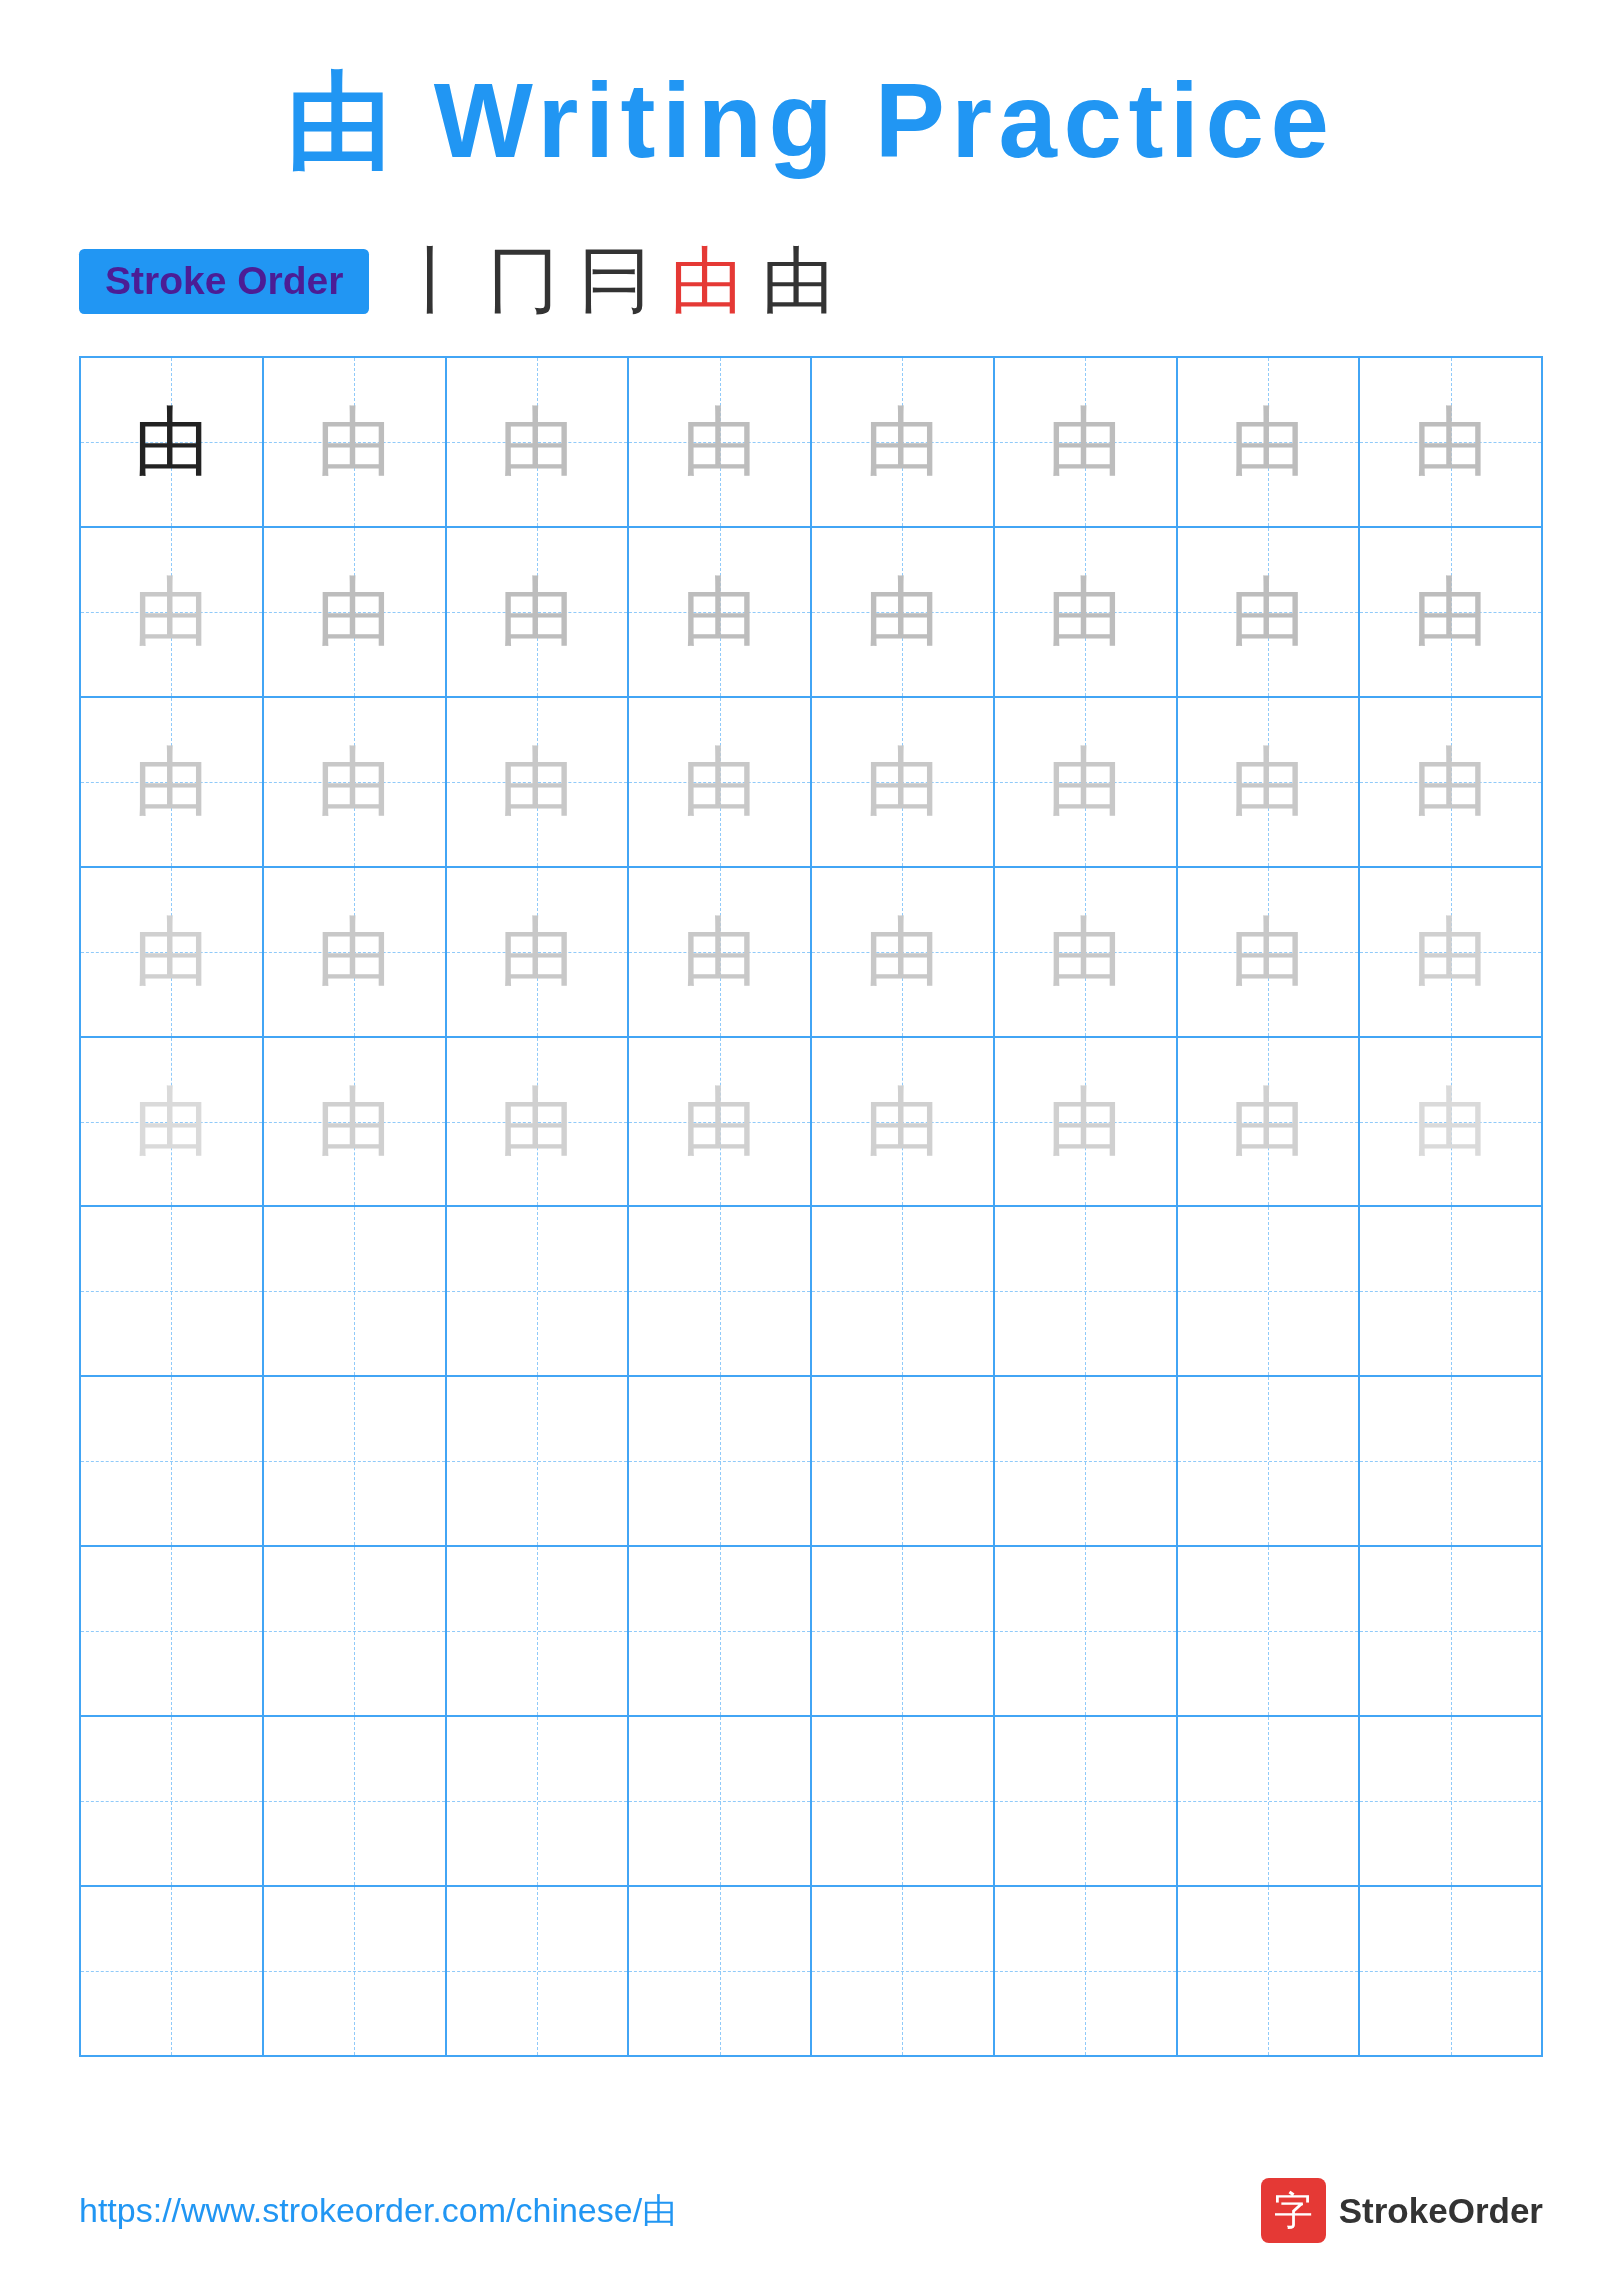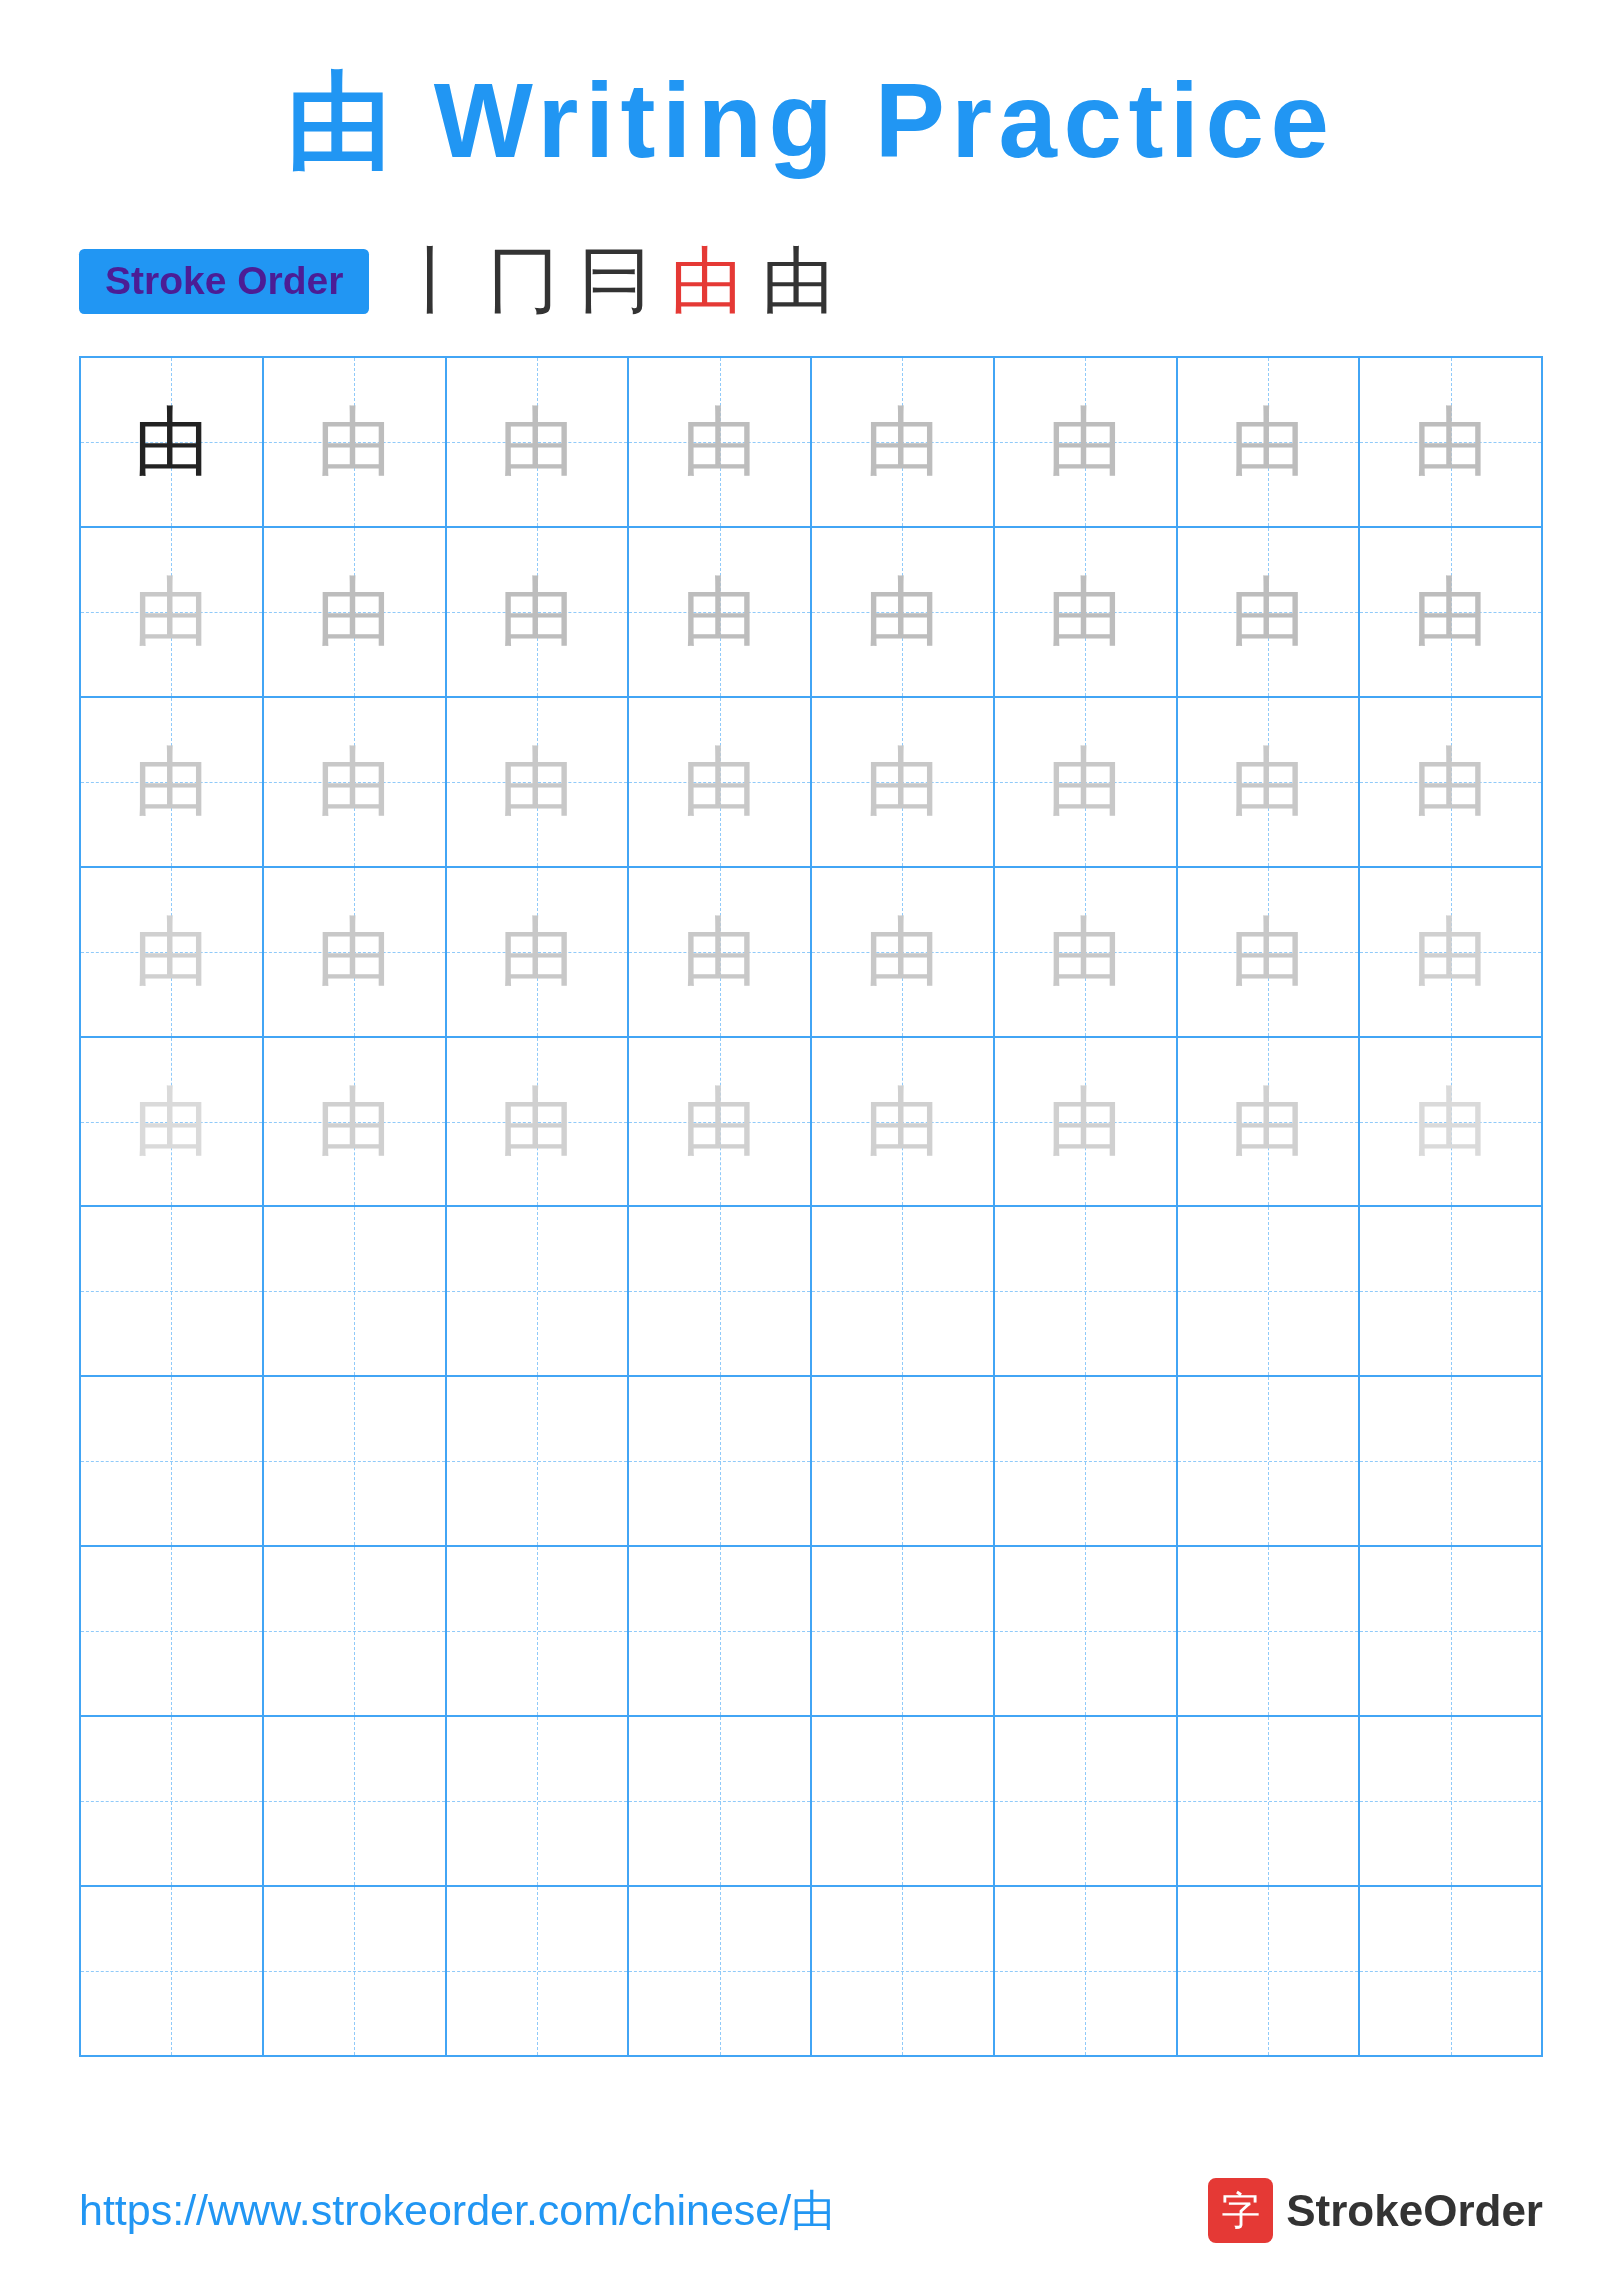--- a/index.html
+++ b/index.html
@@ -139,21 +139,21 @@
       position: absolute;
       bottom: 52px;
       left: 79px;
       right: 79px;
       display: flex;
       align-items: center;
       justify-content: space-between;
     }
 
     .footer-url {
-      font-size: 43px;
+      font-size: 34px;
       color: #2196F3;
       font-family: Arial, sans-serif;
     }
 
     .footer-brand {
       display: flex;
       align-items: center;
       gap: 13px;
     }
 
@@ -164,21 +164,21 @@
       border-radius: 7.9px;
       display: flex;
       align-items: center;
       justify-content: center;
       color: white;
       font-size: 39px;
       font-family: serif;
     }
 
     .brand-text {
-      font-size: 44px;
+      font-size: 35px;
       font-weight: bold;
       color: #333;
       font-family: Arial, sans-serif;
     }
   </style>
 </head>
 <body>
 
 <div class="page">
 

